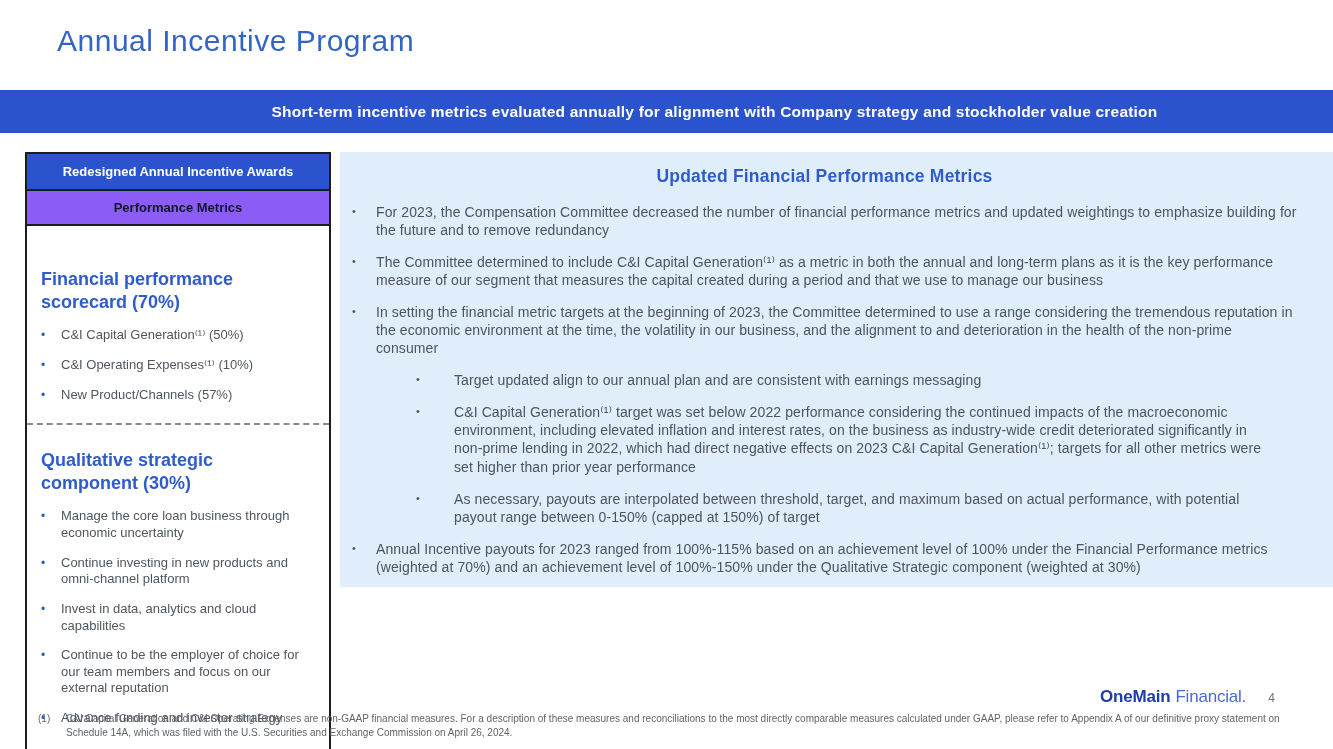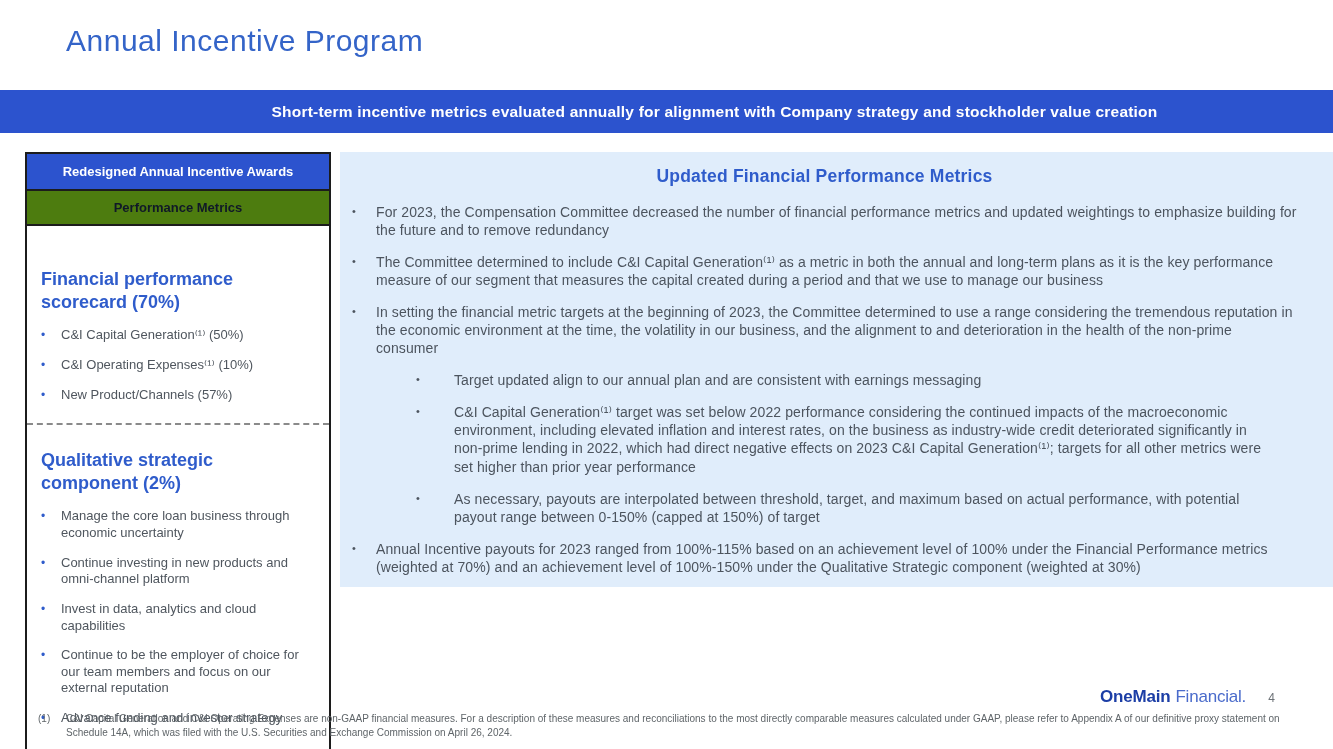--- a/index.html
+++ b/index.html
@@ -7,21 +7,21 @@
     width:1333px;height:749px;
     background:#ffffff;
     font-family:"Liberation Sans","DejaVu Sans",sans-serif;
     position:relative;overflow:hidden;
     -webkit-font-smoothing:antialiased;
   }
   .slide{position:absolute;inset:0;}
 
   
   .title{
-    position:absolute;left:66px;top:24px;margin:0;
+    position:absolute;left:57px;top:24px;margin:0;
     font-size:30px;font-weight:400;letter-spacing:.5px;
     color:#3464C8;
   }
 
   
   .banner{
     position:absolute;left:0;top:90px;width:1333px;height:43px;
     background:#2C53CE;color:#ffffff;
     display:flex;align-items:center;justify-content:center;
     font-size:15.5px;font-weight:700;letter-spacing:.2px;padding-left:48px;
@@ -30,21 +30,21 @@
   
   .sidebar{
     position:absolute;left:25px;top:152px;width:306px;height:621px;
     background:#ffffff;border:2px solid #1c1c1c;box-sizing:border-box;
   }
   .sb-h1{
     background:#2C53CE;color:#ffffff;font-weight:700;font-size:13px;
     text-align:center;padding:10px 6px;border-bottom:2px solid #1c1c1c;
   }
   .sb-h2{
-    background:#4d7c0f;color:#101828;font-weight:700;font-size:13px;
+    background:#8b5cf6;color:#101828;font-weight:700;font-size:13px;
     text-align:center;padding:9px 6px;border-bottom:2px solid #1c1c1c;
   }
   .sb-body{padding:26px 14px 10px 14px;}
   .sb-sec-h{
     color:#2F5CCB;font-weight:700;font-size:18px;margin:16px 0 14px 0;line-height:1.25;
   }
   .sb-li{
     display:flex;gap:9px;margin:0 0 13px 0;
     font-size:13px;color:#4F565E;line-height:1.28;
   }
@@ -114,21 +114,21 @@
         <span class="dot"></span>
         <span>C&amp;I Operating Expenses⁽¹⁾ (10%)</span>
       </div>
       <div class="sb-li">
         <span class="dot"></span>
         <span>New Product/Channels (57%)</span>
       </div>
 
       <div class="divider"></div>
 
-      <div class="sb-sec-h">Qualitative strategic component (2%)</div>
+      <div class="sb-sec-h">Qualitative strategic component (30%)</div>
 
       <div class="sb-li">
         <span class="dot"></span>
         <span>Manage the core loan business through economic uncertainty</span>
       </div>
       <div class="sb-li">
         <span class="dot"></span>
         <span>Continue investing in new products and omni-channel platform</span>
       </div>
       <div class="sb-li">

